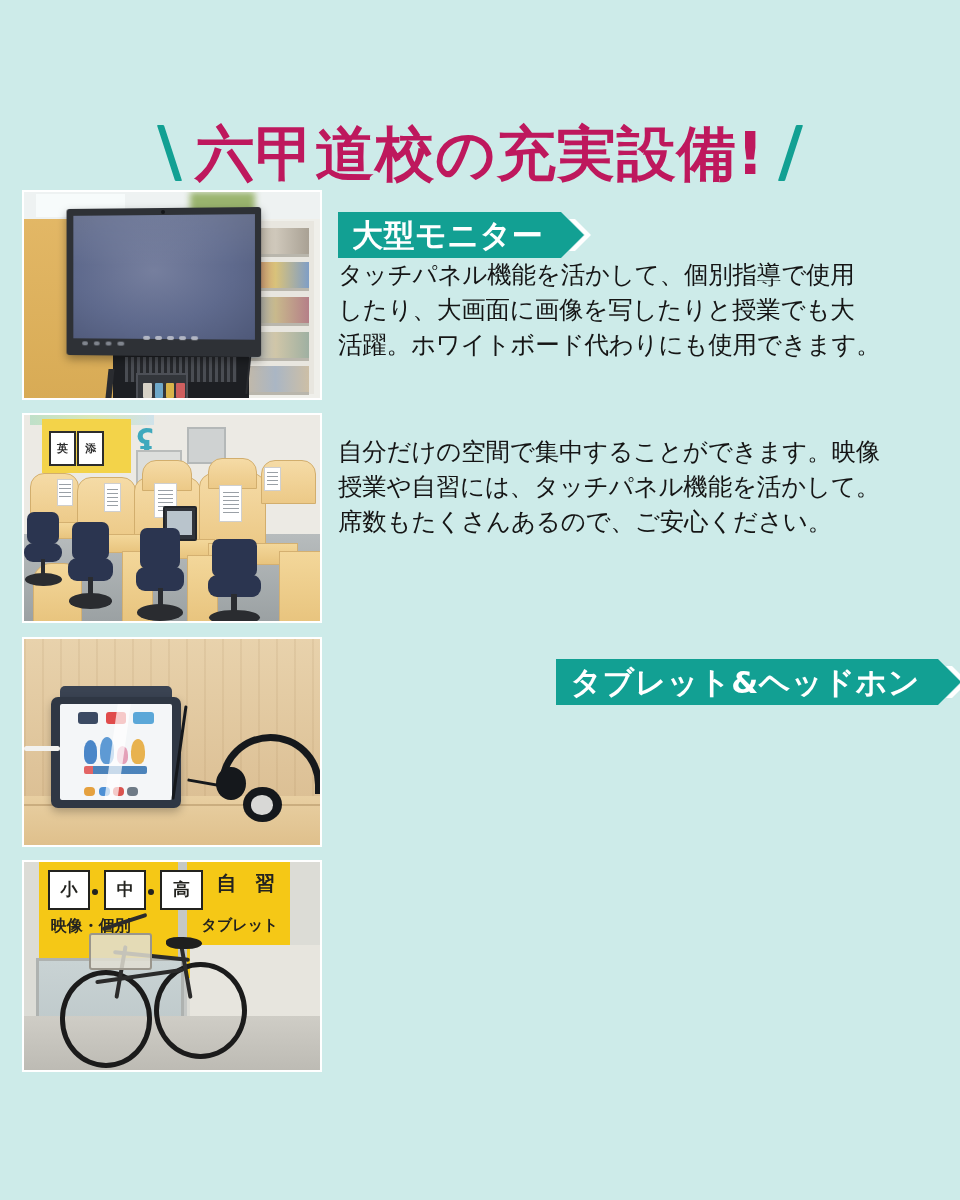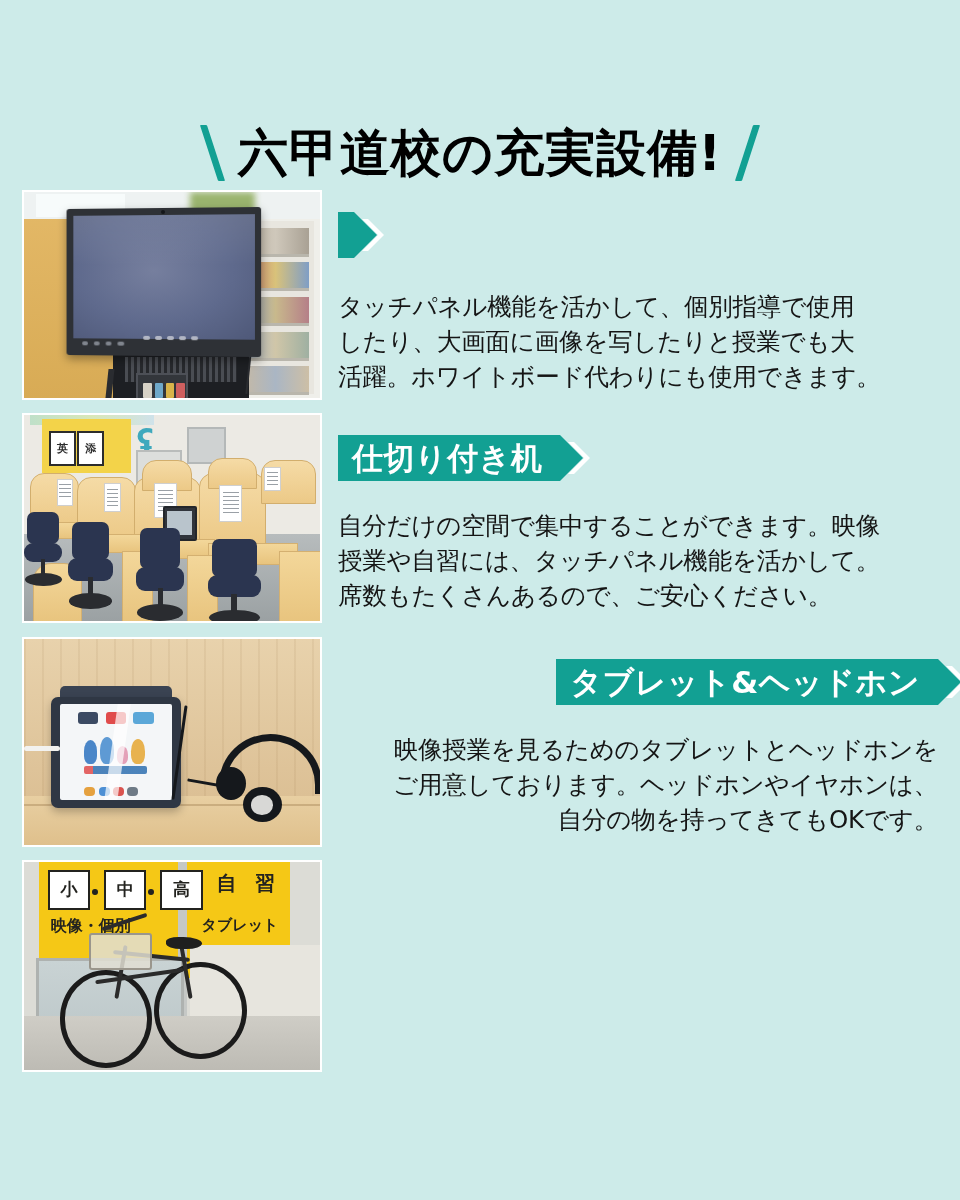--- a/index.html
+++ b/index.html
@@ -30,23 +30,23 @@
   .slash {
     width: 7px;
     height: 56px;
     background: #12a093;
     border-radius: 1px;
   }
   .slash.left  { transform: skewX(18deg); }
   .slash.right { transform: skewX(-18deg); }
   .title-text {
     font-family: "DejaVu Sans", "Liberation Sans", sans-serif;
-    font-size: 50px;
+    font-size: 59px;
     font-weight: bold;
-    color: #000000;
+    color: #be185d;
     letter-spacing: 1px;
     line-height: 1;
     white-space: nowrap;
   }
 
   
   .section {
     position: absolute;
     left: 0;
     width: 960px;
@@ -102,21 +102,21 @@
     position: absolute;
     left: 100%;
     top: 0;
     height: 46px;
     width: 46px;
   }
   .banner-arrow svg { display: block; }
 
   
   .body-text {
-    margin-top: 28px;
+    margin-top: 0;
     font-family: "DejaVu Sans", "Liberation Sans", sans-serif;
     font-size: 24.5px;
     line-height: 1.42;
     color: #151515;
     letter-spacing: -0.2px;
     white-space: pre-line;
   }
 
   
   .p1-wall-left { position:absolute; left:0; top:0; width:46%; height:100%;
@@ -334,20 +334,21 @@
       <div class="p1-btns">
         <i></i>
           <i></i>
           <i></i>
           <i></i>
       </div>
     </div>
   </div>
   <div class="content">
     <span class="banner">
+      <span class="banner-text">大型モニター</span>
       <span class="banner-arrow">
         <svg width="46" height="46" viewBox="0 0 46 46">
           <polygon points="0,0 23,23 0,46" fill="#12a093"></polygon>
           <polygon points="8,7 24,23 8,39 14,39 30,23 14,7" fill="#ffffff"></polygon>
         </svg>
       </span>
     </span>
     <div class="body-text">タッチパネル機能を活かして、個別指導で使用
 したり、大画面に画像を写したりと授業でも大
 活躍。ホワイトボード代わりにも使用できます。</div>
@@ -413,29 +414,20 @@
         <div class="base"></div>
     </div>
     <div class="chair" style="left:62%; top:60%; width:18%; height:42%;">
       <div class="back"></div>
         <div class="seat"></div>
         <div class="post"></div>
         <div class="base"></div>
     </div>
   </div>
   <div class="content">
-    <span class="banner">
-      <span class="banner-text">仕切り付き机</span>
-      <span class="banner-arrow">
-        <svg width="46" height="46" viewBox="0 0 46 46">
-          <polygon points="0,0 23,23 0,46" fill="#12a093"></polygon>
-          <polygon points="8,7 24,23 8,39 14,39 30,23 14,7" fill="#ffffff"></polygon>
-        </svg>
-      </span>
-    </span>
     <div class="body-text">自分だけの空間で集中することができます。映像
 授業や自習には、タッチパネル機能を活かして。
 席数もたくさんあるので、ご安心ください。</div>
   </div>
 </div>
 
 <div class="section sec3">
   <div class="photo">
     <div class="p3-wall"></div>
     <div class="p3-desk"></div>
@@ -475,23 +467,20 @@
   <div class="content">
     <span class="banner">
       <span class="banner-text">タブレット&amp;ヘッドホン</span>
       <span class="banner-arrow">
         <svg width="46" height="46" viewBox="0 0 46 46">
           <polygon points="0,0 23,23 0,46" fill="#12a093"></polygon>
           <polygon points="8,7 24,23 8,39 14,39 30,23 14,7" fill="#ffffff"></polygon>
         </svg>
       </span>
     </span>
-    <div class="body-text">映像授業を見るためのタブレットとヘッドホンを
-ご用意しております。ヘッドホンやイヤホンは、
-自分の物を持ってきてもOKです。</div>
   </div>
 </div>
 
 <div class="section sec4">
   <div class="photo">
     <div class="p4-bg"></div>
     <div class="p4-banner2"></div>
     <div class="p4-banner"></div>
     <div class="p4-wall"></div>
     <div class="p4-frame"></div>

